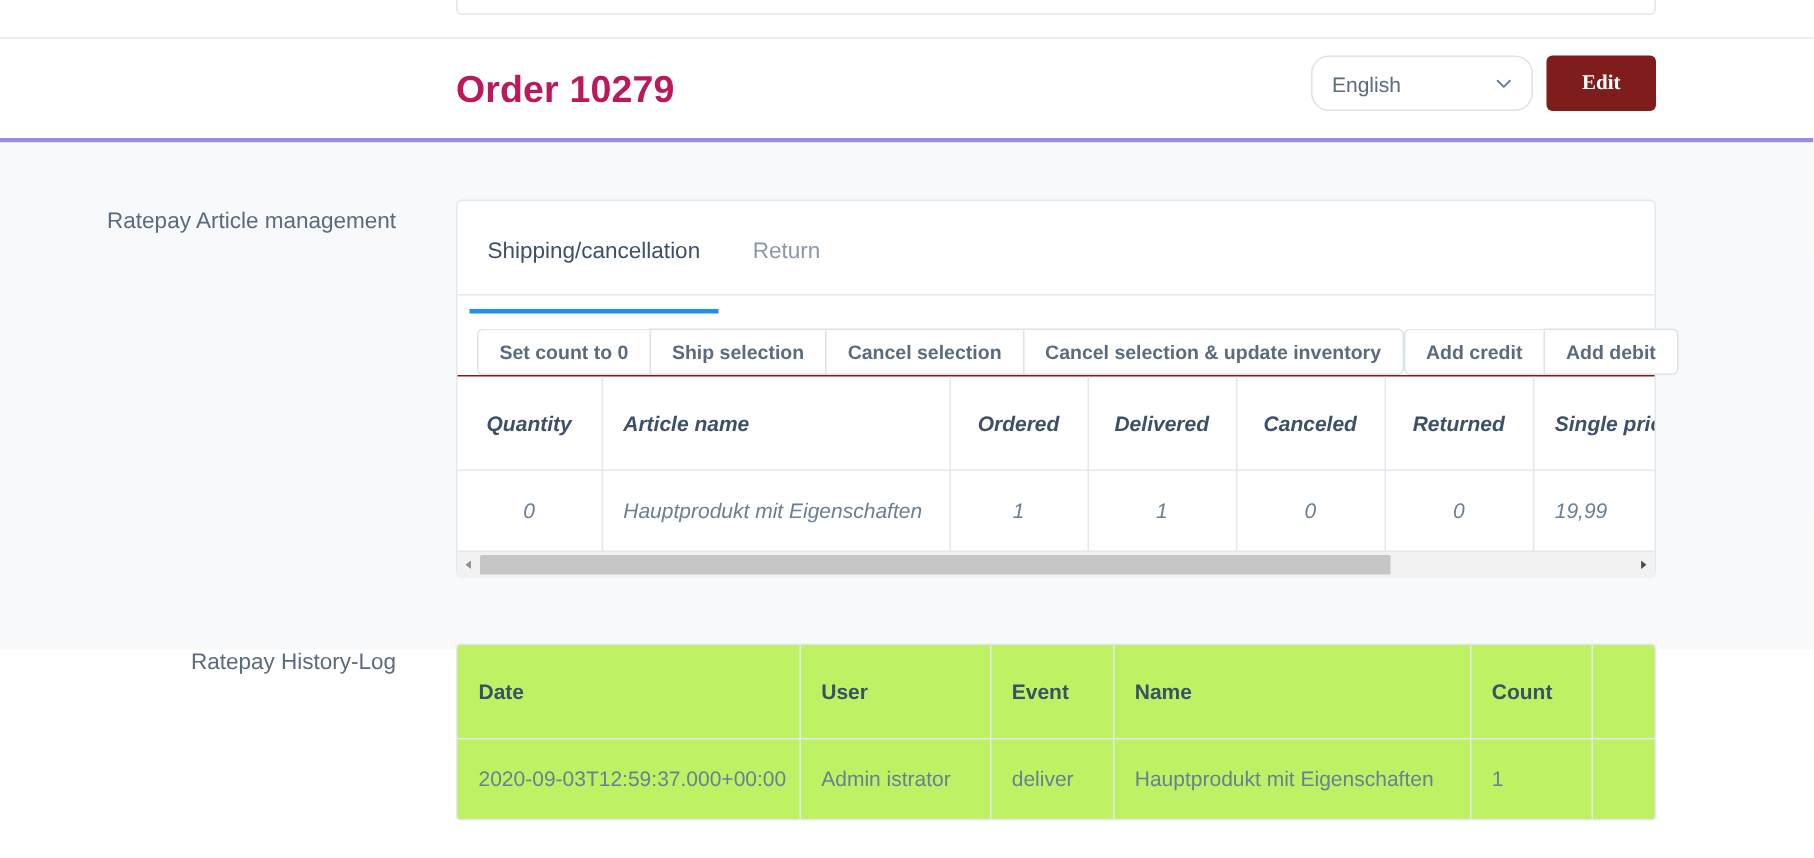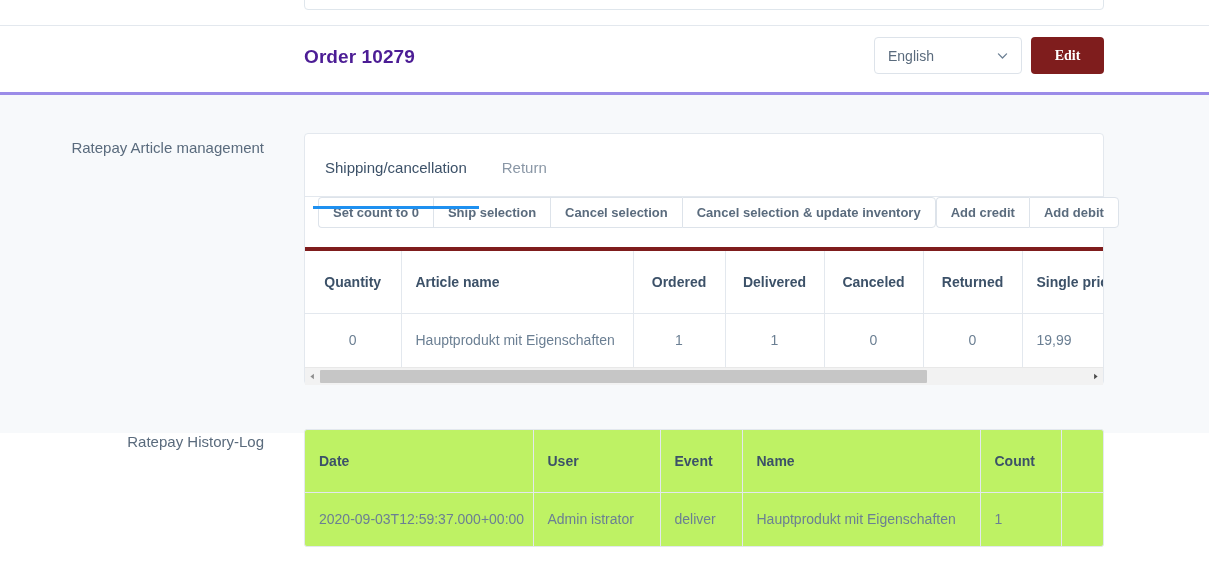--- a/index.html
+++ b/index.html
@@ -26,27 +26,27 @@
     background: #e3e8ee;
   }
 
   
   .order-header {
     position: absolute; left: 0; top: 26px; width: 1209px; height: 67px;
     background: #ffffff;
   }
   .order-title {
     position: absolute; left: 304px; top: 20px;
-    font-size: 19px; font-weight: bold; color: #4c1d95;
+    font-size: 25px; font-weight: bold; color: #be185d;
     letter-spacing: .1px;
   }
   .lang-select {
     position: absolute; left: 874px; top: 11px;
     width: 148px; height: 37px;
-    border: 1px solid #dde3ea; border-radius: 4px;
+    border: 1px solid #dde3ea; border-radius: 12px;
     background: #ffffff;
     display: flex; align-items: center; justify-content: space-between;
     padding: 0 12px 0 13px;
     cursor: pointer;
   }
   .lang-select .lbl { font-size: 14px; color: #5a6b7d; }
   .chev { width: 13px; height: 13px; display: block; }
   .chev svg { display: block; }
   .edit-btn {
     position: absolute; left: 1031px; top: 11px;
@@ -96,42 +96,42 @@
   }
   .tab:first-child { margin-left: 20px; }
   .tab.active { color: #3c5168; }
   .tab.active::after {
     content: ""; position: absolute; left: -12px; right: -12px; bottom: -1px;
     height: 3px; background: #1e90f0;
   }
   .tab-gap { width: 14px; }
 
   .btn-toolbar {
-    height: 54px; display: flex; align-items: flex-start;
+    height: 54px; display: flex; align-items: flex-end;
     padding: 0 0 0 13px;
-    border-bottom: 4px solid #7f1d1d;
+    border-bottom: 1px solid #7f1d1d;
   }
   .btn-group { display: flex; }
   .btn-group .tbtn {
     border: 1px solid #dde3ea;
     border-right: none;
     background: #ffffff;
     color: #5a6b7d;
     font-size: 13px; font-weight: bold;
     font-family: "Liberation Sans", sans-serif;
     height: 31px; padding: 0 14px;
     cursor: pointer; white-space: nowrap;
   }
   .btn-group .tbtn:first-child { border-radius: 4px 0 0 4px; }
   .btn-group .tbtn:last-child { border-right: 1px solid #dde3ea; border-radius: 0 4px 4px 0; }
   .btn-group.solo .tbtn:first-child { border-radius: 4px 0 0 4px; }
   .group-gap { width: 9px; }
 
   
-  .table-clip { overflow: hidden; position: relative; }
+  .table-clip { overflow: hidden; position: relative; font-style: italic; }
   table.grid { border-collapse: collapse; table-layout: fixed; }
   table.grid th, table.grid td {
     border-right: 1px solid #e3e8ee;
     font-size: 14px;
     padding: 0 14px;
     white-space: nowrap;
     overflow: hidden;
   }
   table.grid th {
     height: 62px;

